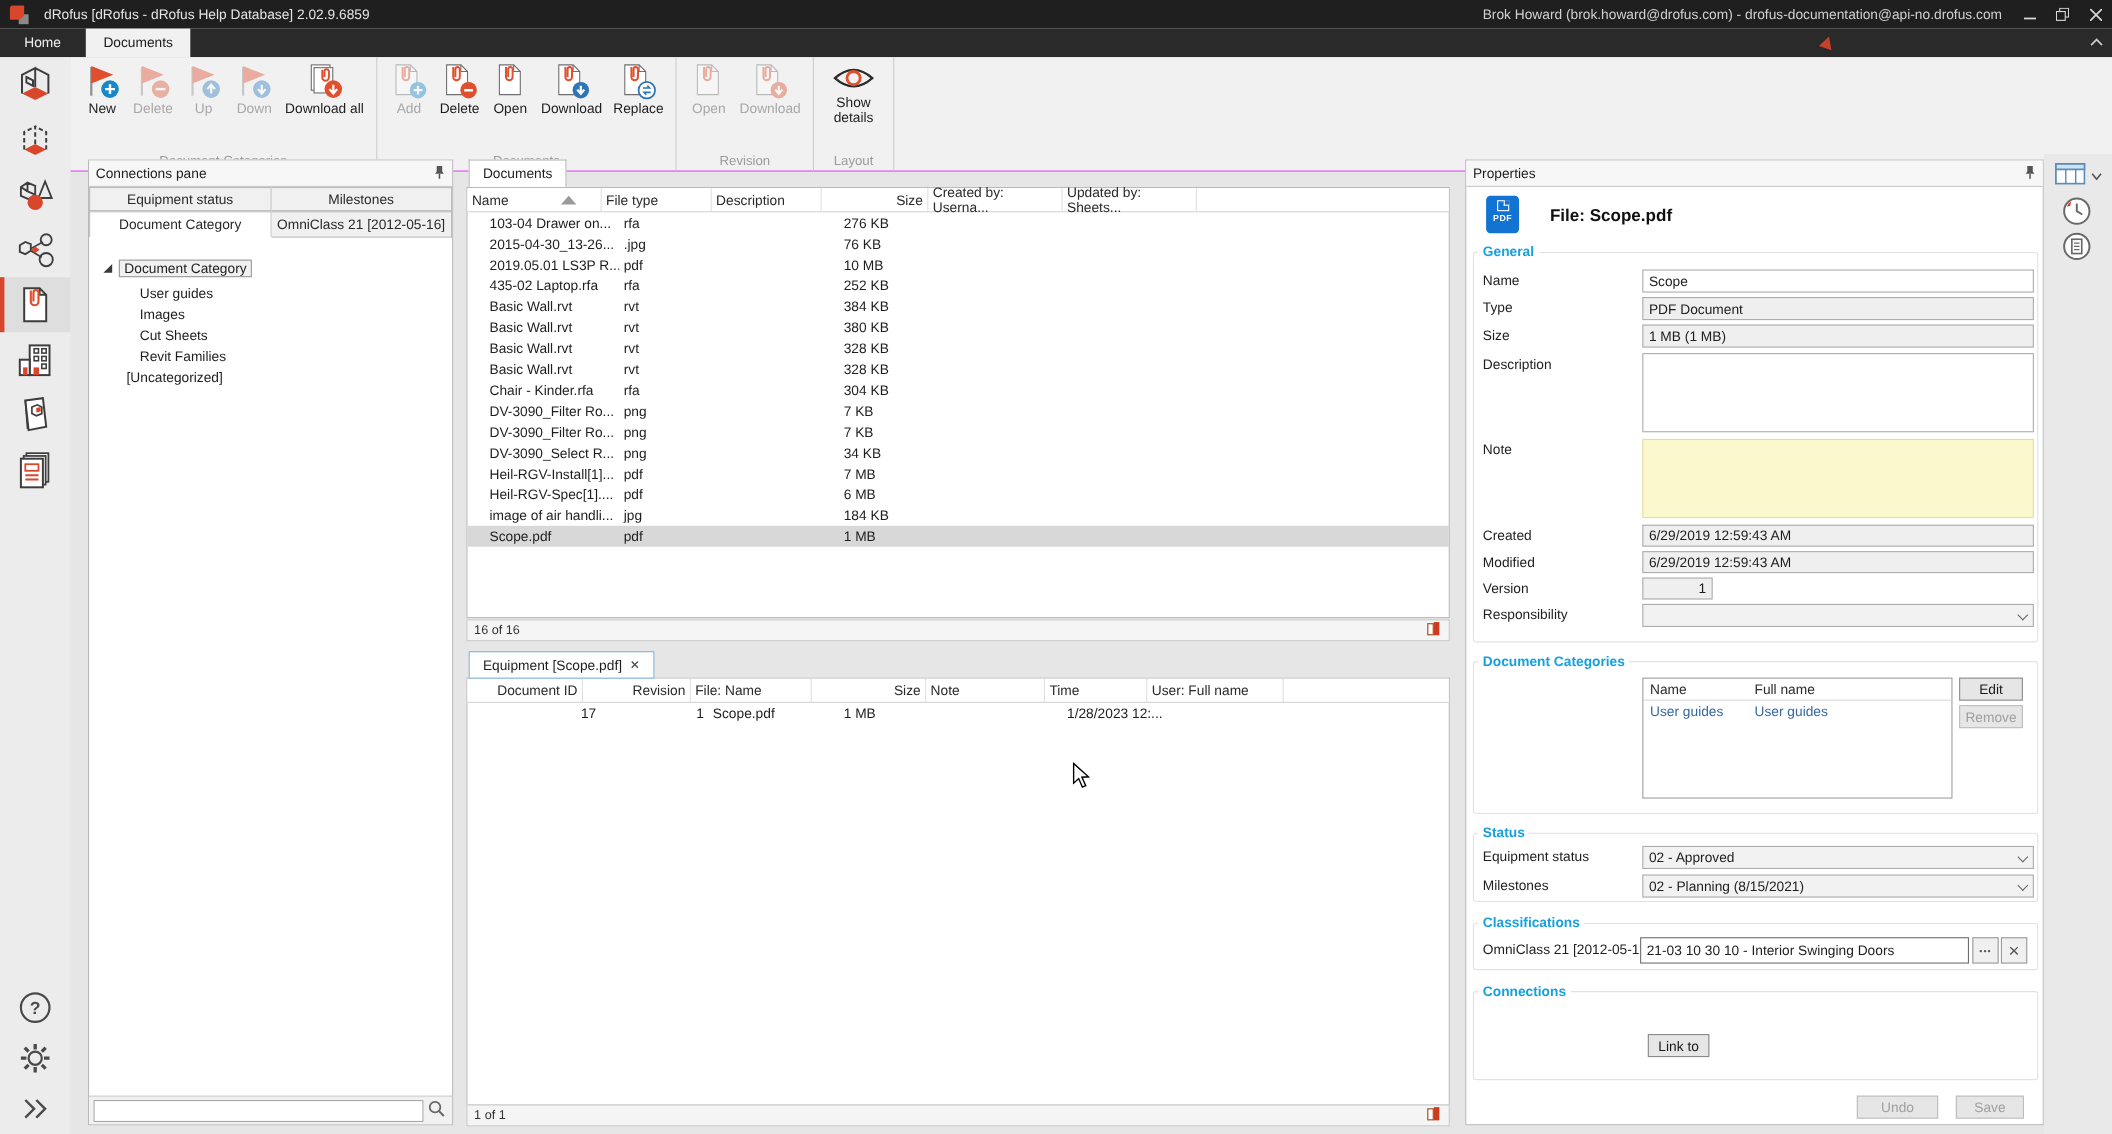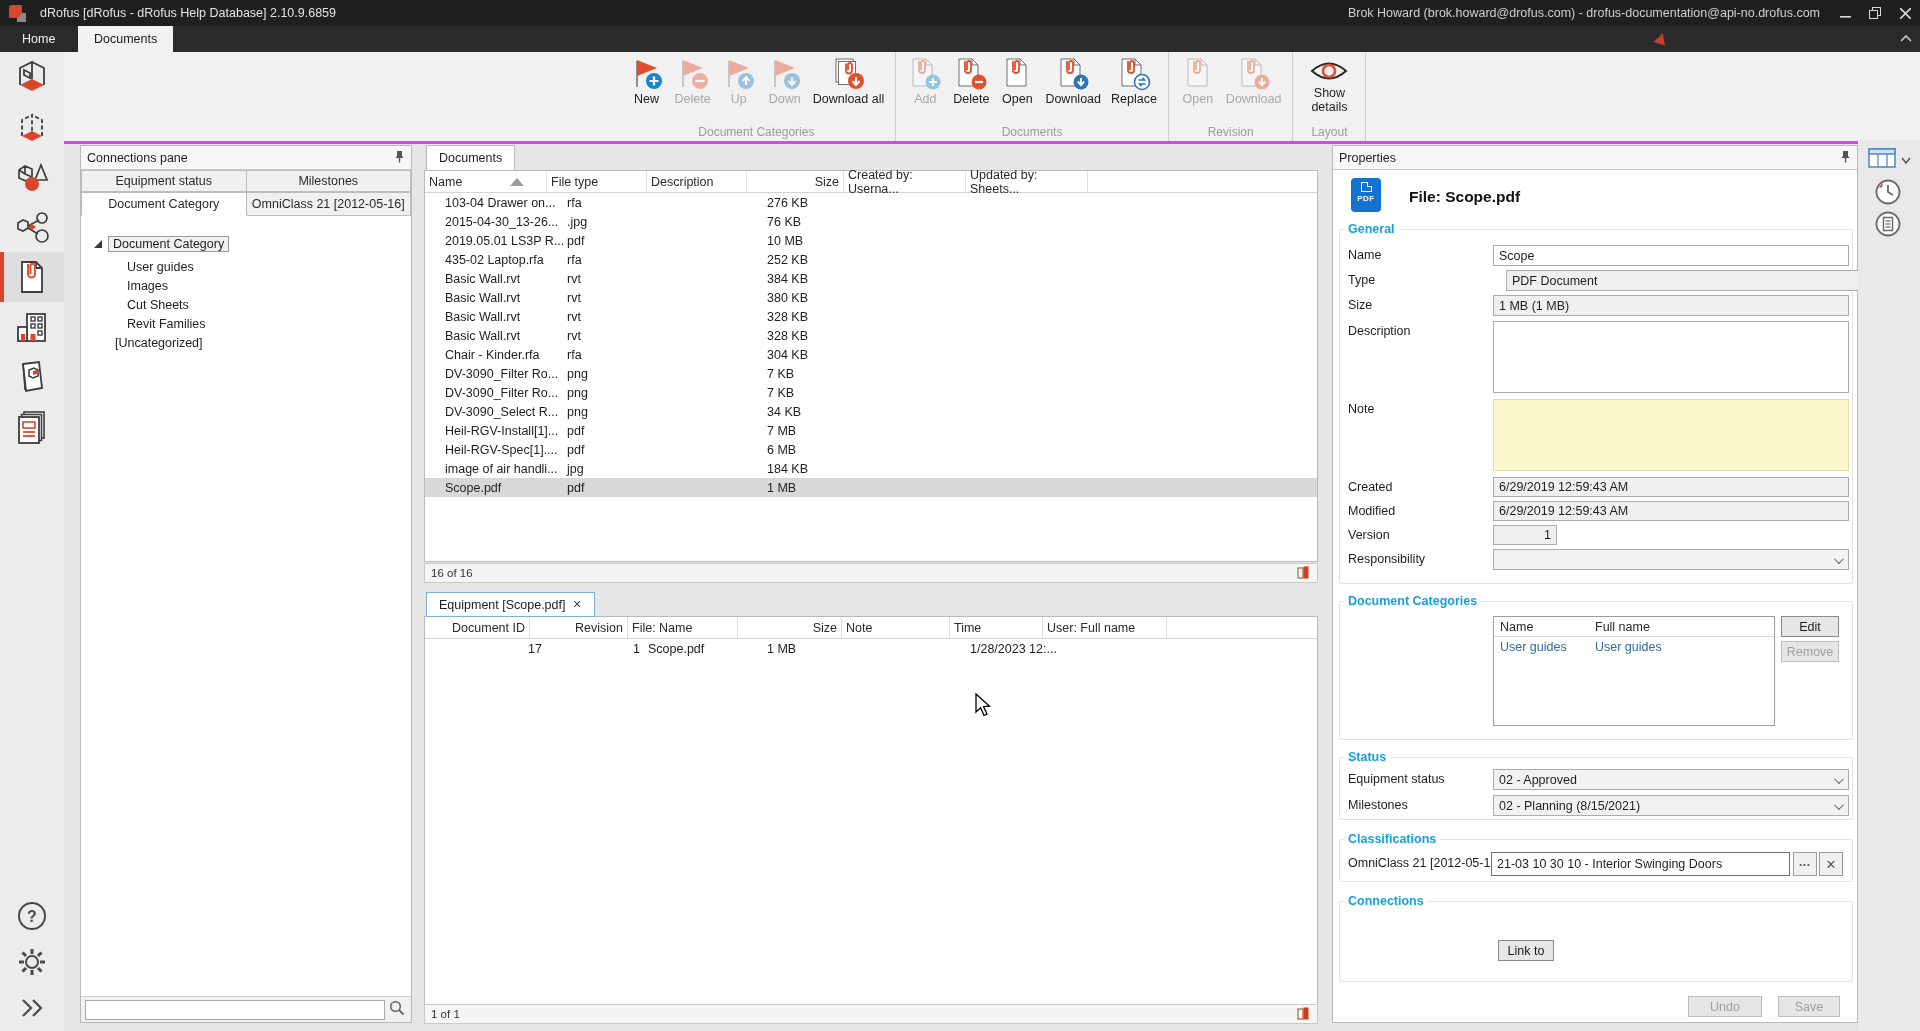--- a/index.html
+++ b/index.html
@@ -21,22 +21,22 @@
   
   .tabrow{position:absolute;left:0;top:26px;width:1920px;height:26px;background:#2a2a2a;}
   .mtab{position:absolute;top:0;height:26px;display:flex;align-items:center;
         color:#f0f0f0;cursor:pointer;padding:0 16px;}
   .mtab.active{background:#f1f1f1;color:#1a1a1a;}
   .ribbon-collapse{position:absolute;right:8px;top:4px;color:#c8c8c8;font-size:13px;cursor:pointer;}
   .tab-badge{position:absolute;left:1655px;top:7px;width:12px;height:12px;}
   .tab-badge div{width:0;height:0;border-left:6px solid transparent;border-right:6px solid transparent;border-bottom:11px solid #c8402a;transform:rotate(18deg);}
 
   
-  .ribbon{position:absolute;left:64px;top:52px;width:1856px;height:92px;background:#f1f1f1;
-          border-bottom:3px solid #d946ef;display:flex;justify-content:center;}
+  .ribbon{position:absolute;left:64px;top:52px;width:1856px;height:104px;background:#f1f1f1;
+          border-bottom:1px solid #d946ef;display:flex;}
   .rgroup{display:flex;flex-direction:column;border-right:1px solid #cdcdcd;padding:1px 6px 0;}
   .rbtns{display:flex;flex:1;align-items:flex-start;}
   .rgl{text-align:center;color:#9b9b9b;font-size:12px;padding:0 4px 2px;}
   .rbtn{display:flex;flex-direction:column;align-items:center;min-width:46px;padding:3px 5px 0;cursor:pointer;}
   .rbtn .lab{font-size:12.5px;line-height:13.5px;text-align:center;margin-top:1px;color:#1e1e1e;white-space:pre-line;}
   .rbtn.off{cursor:default;}
   .rbtn.off .lab{color:#a8a8a8;}
   .rbtn.off svg{opacity:.42;}
 
   
@@ -115,21 +115,21 @@
 </head>
 <body>
 
 <div class="app">
 
   <div class="titlebar">
     <div class="logo">
         <div class="back"></div>
         <div class="front"></div>
       </div>
-    <div class="tb-title">dRofus [dRofus - dRofus Help Database] 2.10.9.6859</div>
+    <div class="tb-title">dRofus [dRofus - dRofus Help Database] 2.02.9.6859</div>
     <div class="tb-user">Brok Howard (brok.howard@drofus.com) - drofus-documentation@api-no.drofus.com</div>
     <div class="winbtn" style="right:60px;">
       <svg width="11" height="11">
           <rect x="0" y="8" width="11" height="1.6" fill="#d8d8d8"></rect>
         </svg>
     </div>
     <div class="winbtn" style="right:30px;">
       <svg width="12" height="12">
           <rect x="3.5" y="0.5" width="8" height="8" fill="none" stroke="#d8d8d8"></rect>
           <rect x="0.5" y="3.5" width="8" height="8" fill="#1f1f1f" stroke="#d8d8d8"></rect>
@@ -671,21 +671,21 @@
         <div class="sq"></div>
         <div class="t">PDF</div>
       </div>
     <div class="ptitle">File: Scope.pdf</div>
 
     <fieldset class="grp" style="left:6px;top:76px;width:514px;height:362px;">
       <legend>General</legend>
       <div class="flabel" style="top:12px;">Name</div>
       <input class="fin" style="top: 9px;" value="Scope">
       <div class="flabel" style="top:37px;">Type</div>
-      <div class="fin ro" style="top:34px;margin-left:13px;">
+      <div class="fin ro" style="top:34px;">
           <span>PDF Document</span>
         </div>
       <div class="flabel" style="top:62px;">Size</div>
       <div class="fin ro" style="top:59px;">
           <span>1 MB (1 MB)</span>
         </div>
       <div class="flabel" style="top:88px;">Description</div>
       <textarea class="fin" style="top: 85px; height: 72px; resize: none;"></textarea>
       <div class="flabel" style="top:166px;">Note</div>
       <textarea class="fin notebox" style="top: 163px; height: 72px; resize: none;"></textarea>

